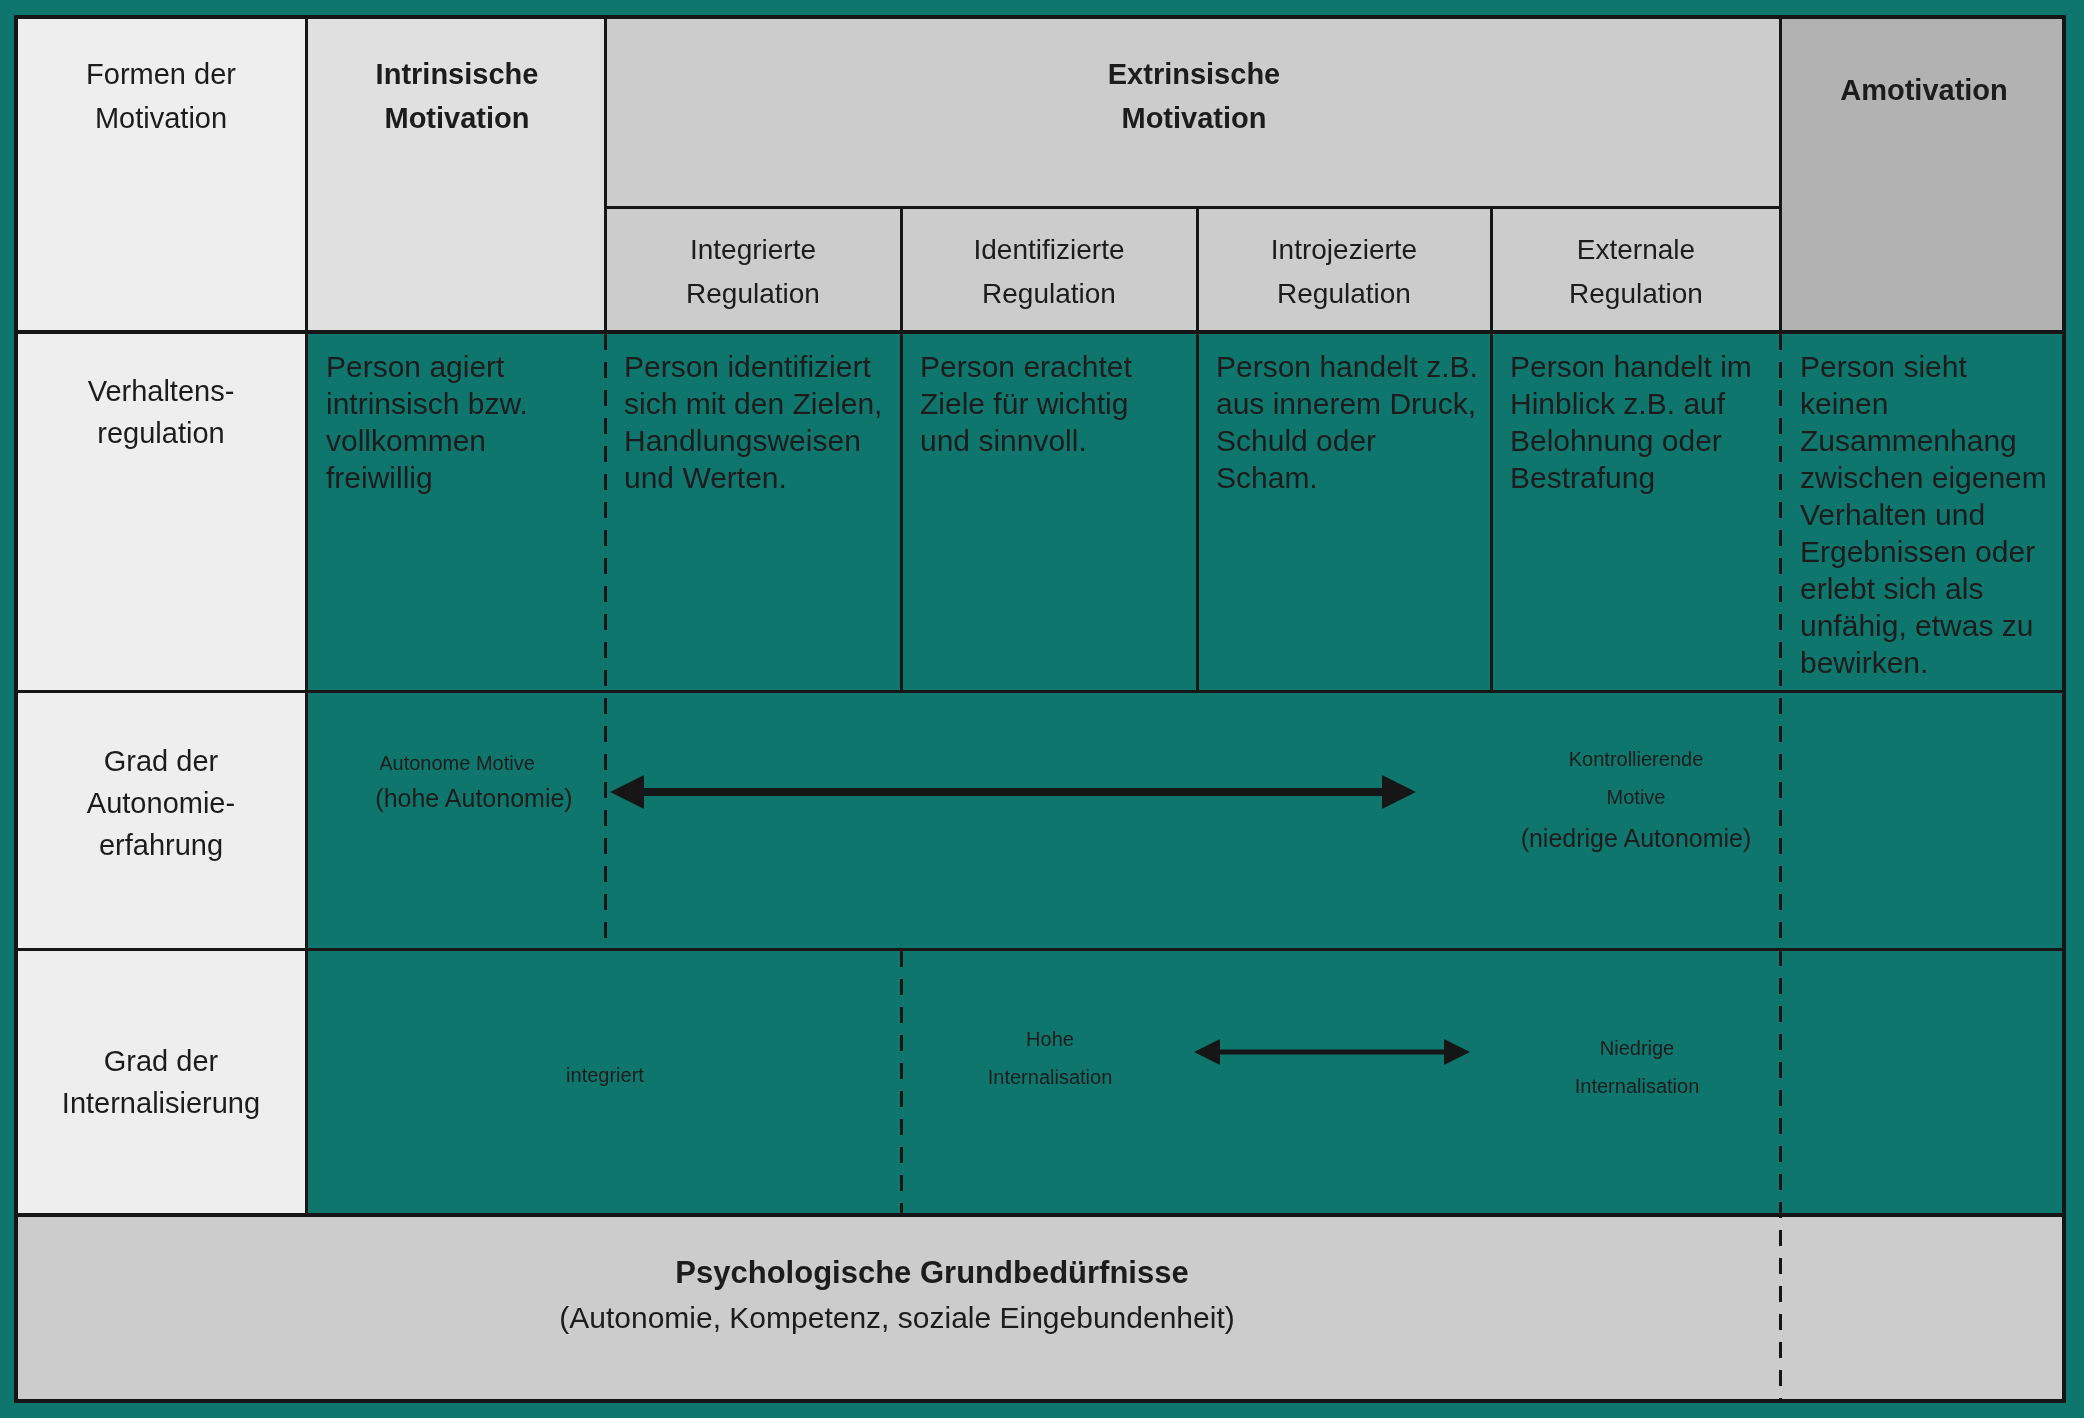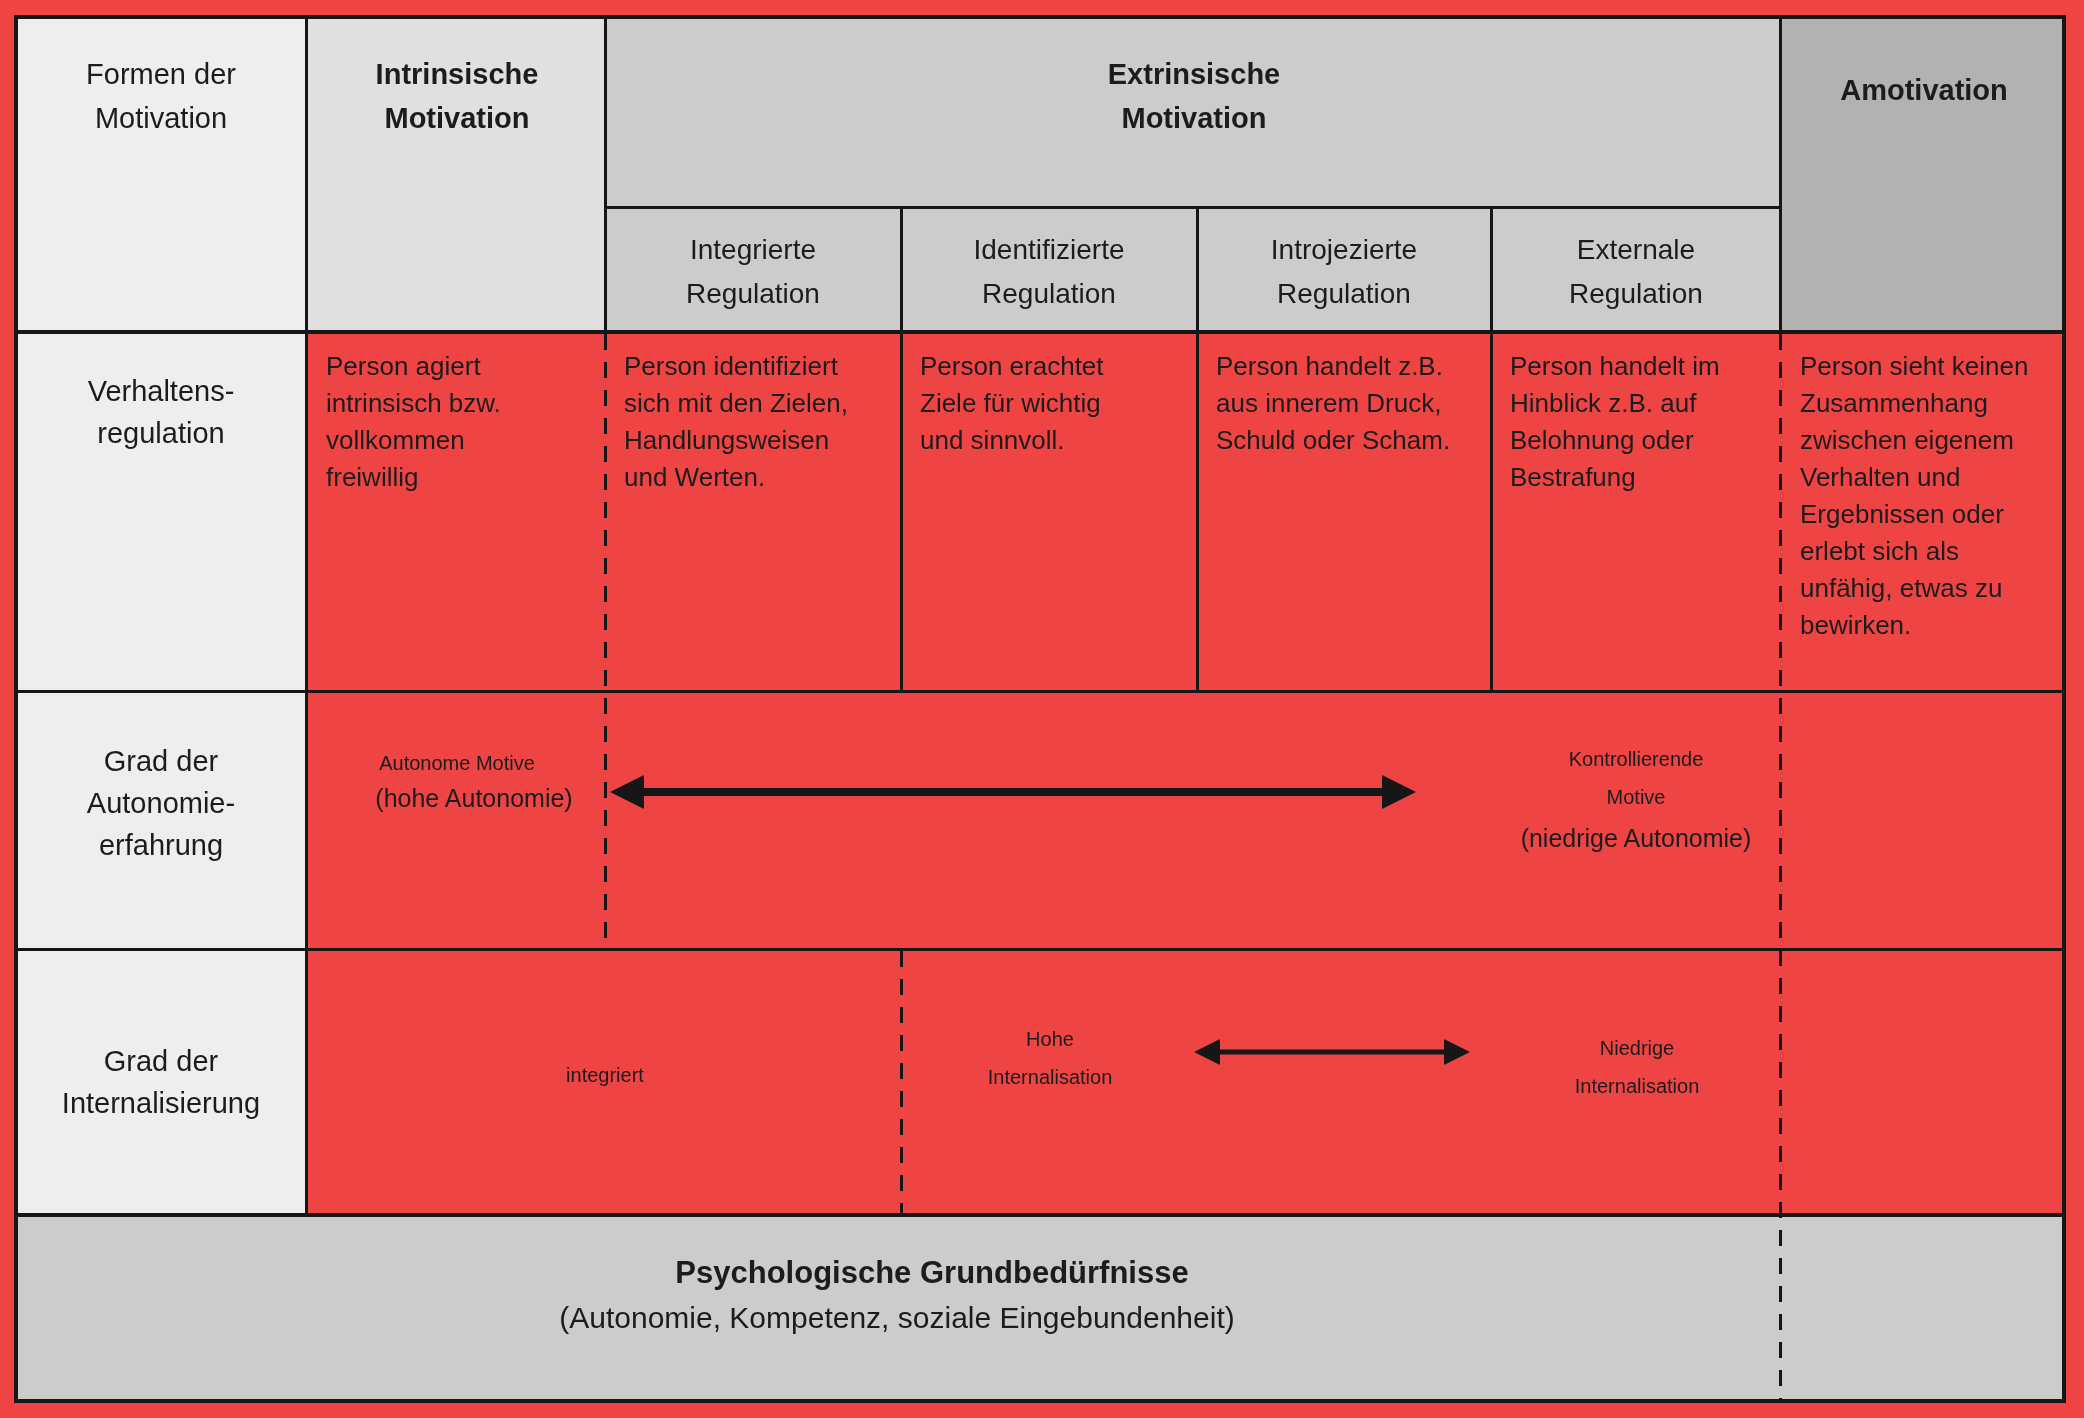--- a/index.html
+++ b/index.html
@@ -1,27 +1,27 @@
 <!DOCTYPE html>
 <html><head>
 <meta charset="utf-8">
 <style>
   html,body{margin:0;padding:0;background:#ffffff;}
   body{width:2084px;height:1418px;font-family:"Liberation Sans","DejaVu Sans",sans-serif;color:#1c1c1c;}
-  .canvas{position:relative;width:2084px;height:1418px;background:#ef4444;overflow:hidden;}
+  .canvas{position:relative;width:2084px;height:1418px;background:#0f766e;overflow:hidden;}
   .bg{position:absolute;}
   .frame{position:absolute;left:14px;top:15px;width:2044px;height:1380px;border:4px solid #161616;}
   .hline,.vline{position:absolute;background:#161616;}
   .vdash{position:absolute;width:3px;background:repeating-linear-gradient(180deg,#161616 0 16px,rgba(0,0,0,0) 16px 28px);}
   .txt{position:absolute;white-space:pre-line;text-align:center;}
   .h-bold{font-weight:bold;font-size:29px;line-height:44px;}
   .h-norm{font-size:29px;line-height:44px;}
   .sub-h{font-size:28px;line-height:44px;}
   .row-label{font-size:29px;line-height:42px;}
-  .body-text{font-size:26px;line-height:37px;text-align:left;}
+  .body-text{font-size:30px;line-height:37px;text-align:left;}
   .mid{font-size:20px;line-height:38px;}
   .small{font-size:25px;line-height:32px;}
   .footer-title{font-size:31px;line-height:45px;font-weight:bold;}
   .footer-sub{font-size:30px;line-height:45px;}
   svg{position:absolute;display:block;}
 </style>
 </head>
 <body>
 
 <div class="canvas">

